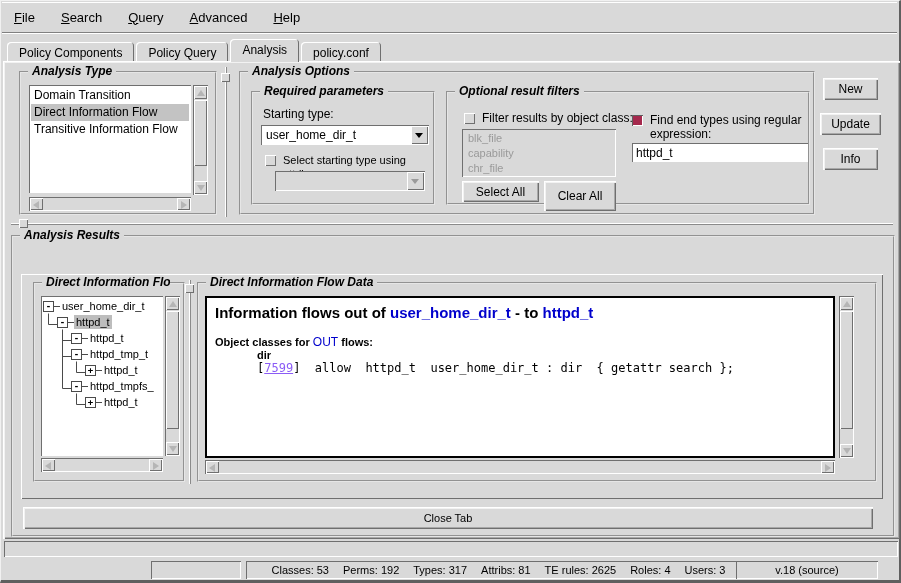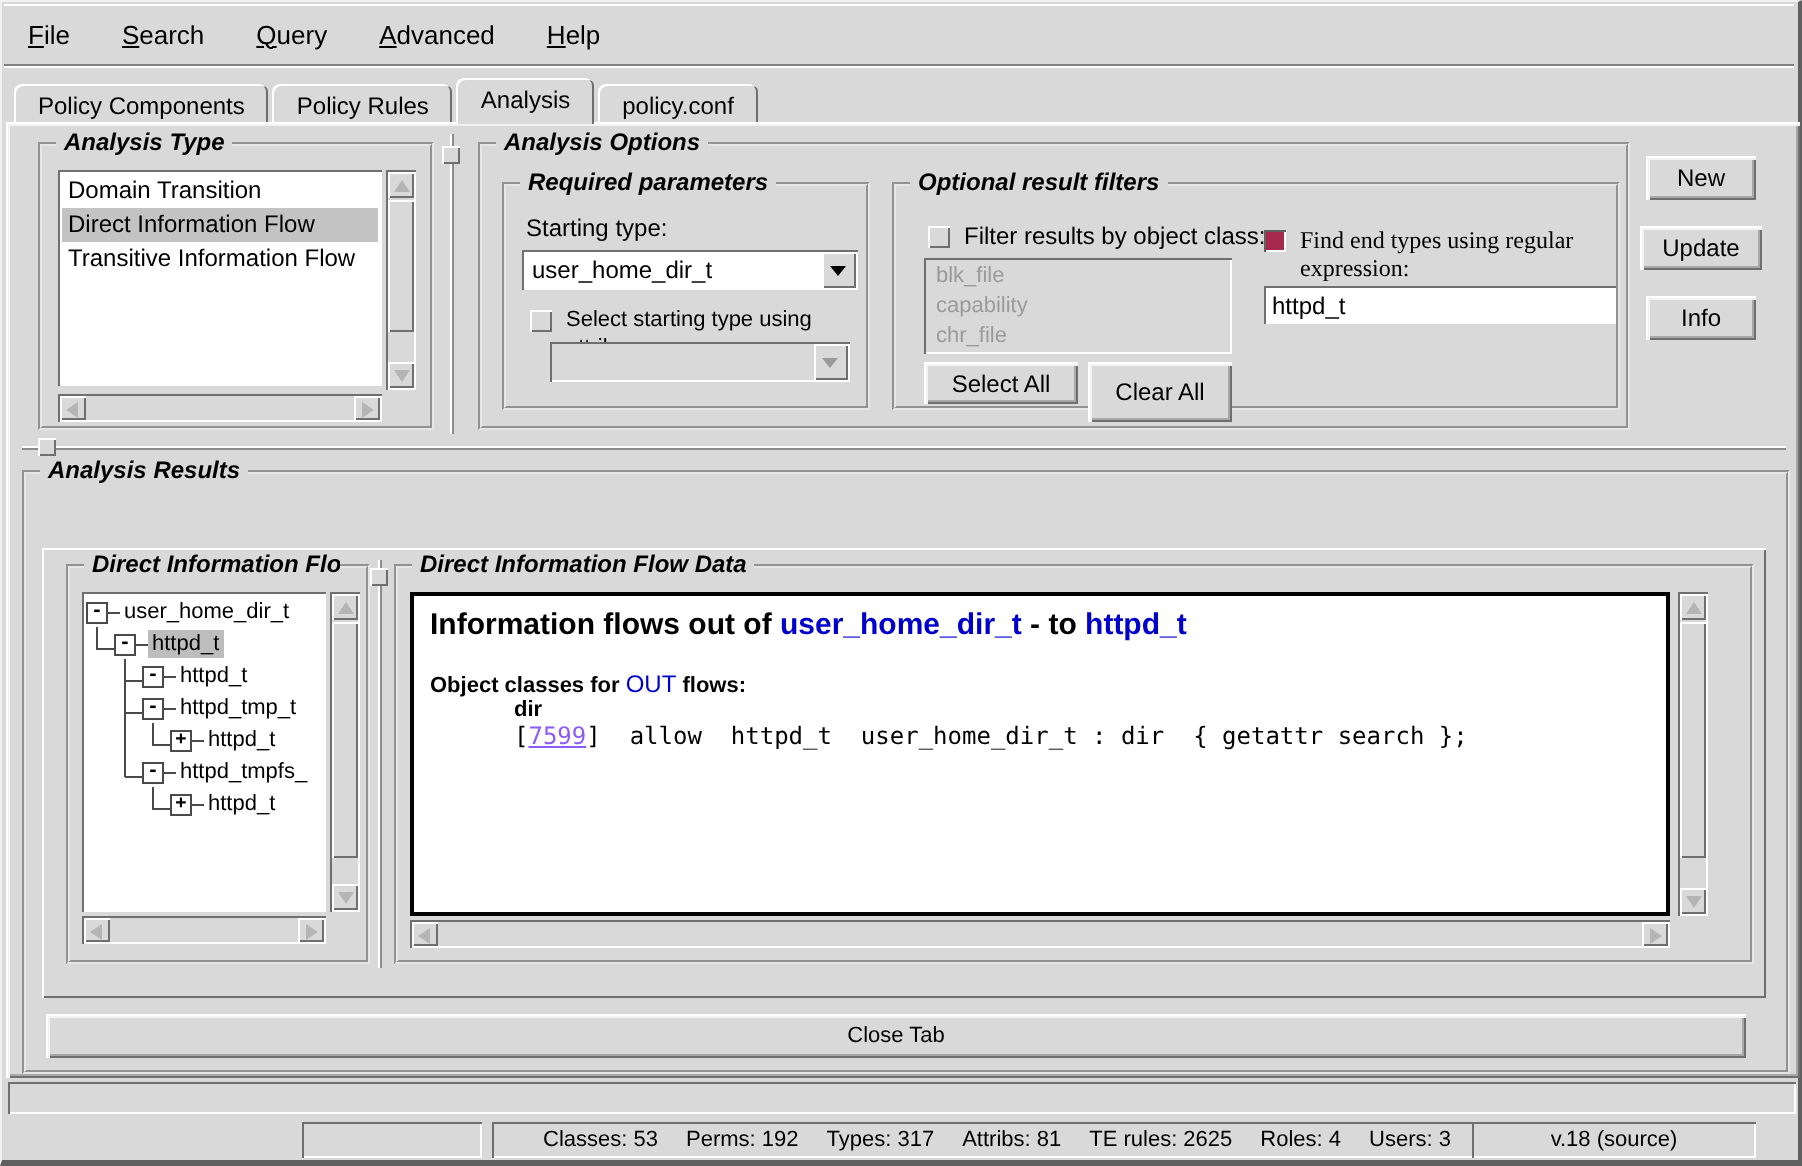--- a/index.html
+++ b/index.html
@@ -152,21 +152,21 @@
     <span class="menu-item">Query</span>
     <span class="menu-item">Advanced</span>
     <span class="menu-item">Help</span>
   </div>
 
   <div class="main-tabbar">
     <div class="tab">
         <span>Policy Components</span>
       </div>
     <div class="tab">
-        <span>Policy Rules</span>
+        <span>Policy Query</span>
       </div>
     <div class="tab selected">
         <span>Analysis</span>
       </div>
     <div class="tab">
         <span>policy.conf</span>
       </div>
   </div>
 
   <div class="main-page raised2">
@@ -232,21 +232,21 @@
           <div class="lb-item">capability</div>
           <div class="lb-item">chr_file</div>
         </div>
         <div class="btn" style="left:14px; top:88px; width:77px; height:21px;">
             <span>Select All</span>
           </div>
         <div class="btn" style="left:96px; top:88px; width:72px; height:30px;">
             <span>Clear All</span>
           </div>
 
-        <div class="checkrow" style="left:184px; top:20px; width:172px;font-family:Liberation Serif, serif;">
+        <div class="checkrow" style="left:184px; top:20px; width:172px;">
           <span class="checkbox checked"></span>
           <span class="checklabel">Find end types using regular expression:</span>
         </div>
         <input class="entry sunken" style="left: 184px; top: 50px; width: 176px; height: 19px;" value="httpd_t">
       </div>
     </div>
 
     <div class="btn" style="left:820px; top:17px; width:55px; height:22px;">
         <span>New</span>
       </div>

